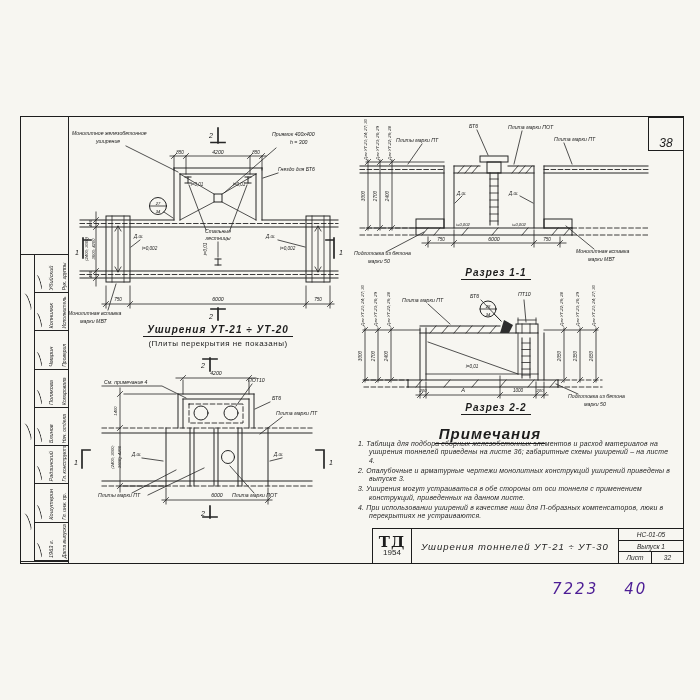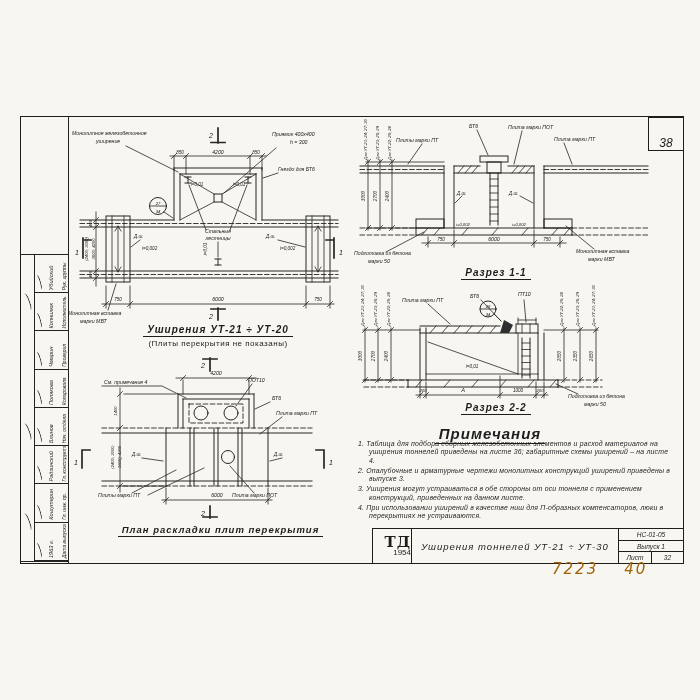--- a/index.html
+++ b/index.html
@@ -22,34 +22,34 @@
   .mid{text-anchor:middle;} .end{text-anchor:end;}
   .figtitle{position:absolute;text-align:center;font-style:italic;font-weight:bold;}
   .figtitle span{display:inline-block;border-bottom:1.3px solid #1d1d1d;padding:0 4px 1px 4px;letter-spacing:1px;}
   .subtitle{position:absolute;text-align:center;letter-spacing:.5px;}
   .notes{position:absolute;left:358px;top:440px;width:318px;}
   .note-item{font:italic 6.9px/8.3px "Liberation Sans",sans-serif;letter-spacing:.2px;
              padding-left:11px;text-indent:-11px;margin-bottom:2px;}
   .tblock{position:absolute;left:372px;top:528px;width:310px;height:34px;border:1.5px solid #1d1d1d;
           display:flex;background:#f7f6f1;}
   .tb-logo{width:38px;border-right:1.3px solid #1d1d1d;display:flex;flex-direction:column;
-           align-items:flex-end;justify-content:center;}
+           align-items:center;justify-content:center;}
   .tb-logo .big{font:bold 15px "DejaVu Serif",serif;letter-spacing:1px;line-height:14px;}
   .tb-logo .yr{font:8px "Liberation Sans",sans-serif;line-height:8px;}
   .tb-title{flex:1;display:flex;align-items:center;justify-content:center;
             font:italic 9.5px "Liberation Sans",sans-serif;letter-spacing:1px;}
   .tb-right{width:64px;border-left:1.3px solid #1d1d1d;display:flex;flex-direction:column;}
   .tb-row{flex:1;display:flex;align-items:center;justify-content:center;
           font:italic 6.6px "Liberation Sans",sans-serif;border-bottom:1px solid #1d1d1d;}
   .tb-row:last-child{border-bottom:none;}
   .tb-sheet{display:flex;width:100%;height:100%;}
   .tb-sheet .lab{width:32px;border-right:1px solid #1d1d1d;display:flex;align-items:center;justify-content:center;}
   .tb-sheet .num{flex:1;display:flex;align-items:center;justify-content:center;}
-  .handnote{position:absolute;left:552px;top:560px;font:italic 15px "DejaVu Sans",sans-serif;
-            letter-spacing:2px;color:#a16207;}
+  .handnote{position:absolute;left:552px;top:580px;font:italic 15px "DejaVu Sans",sans-serif;
+            letter-spacing:2px;color:#4c1d95;}
   .handnote b{font-weight:normal;margin-left:26px;}
   .stamp-wrap{position:absolute;left:21px;top:256px;width:47px;height:306px;}
   .stamp-rot{width:306px;height:47px;transform:rotate(-90deg) translateX(-306px);transform-origin:0 0;
              display:flex;flex-direction:column;border-left:1px solid #222;border-right:1px solid #222;}
   .stamp-outer{height:13px;border-bottom:1px solid #222;position:relative;}
   .stamp-main{flex:1;display:flex;flex-direction:row-reverse;}
   .stamp-cell{flex:1;border-left:1px solid #222;display:flex;flex-direction:column;
               justify-content:space-between;padding:1px 2px;overflow:hidden;}
   .stamp-role{font:italic 5px/5.5px "Liberation Sans",sans-serif;white-space:nowrap;}
   .stamp-name{font:italic 5.6px/6px "Liberation Sans",sans-serif;white-space:nowrap;}
@@ -330,23 +330,20 @@
     <text class="t4 mid" x="51.5" y="103" transform="rotate(-90 51.5 103)">(2400; 3000;</text>
     <text class="t4 mid" x="59" y="103" transform="rotate(-90 59 103)">3600); 4200</text>
     <text class="t7 end" x="16" y="111">1</text>
     <text class="t7" x="267" y="111">1</text>
     <text class="t7 end" x="143" y="14">2</text>
     <text class="t7 end" x="143" y="162">2</text>
     <text class="t5 mid" x="155" y="143">6000</text>
     <text class="t5" x="36" y="143">Плиты марки ПТ</text>
     <text class="t5" x="170" y="143">Плита марки ПОТ</text>
   </svg>
-  <div class="figtitle" style="left:108px;top:524px;width:225px;font-size:9.5px">
-    <span>План раскладки плит перекрытия</span>
-  </div>
 
   <div class="figtitle" style="left:410px;top:425px;width:160px;font-size:15px">
     <span>Примечания</span>
   </div>
   <div class="notes">
     <div class="note-item">1. Таблица для подбора сборных железобетонных элементов и расход материалов на уширения тоннелей приведены на листе 36; габаритные схемы уширений – на листе 4.</div>
     <div class="note-item">2. Опалубочные и арматурные чертежи монолитных конструкций уширений приведены в выпуске 3.</div>
     <div class="note-item">3. Уширения могут устраиваться в обе стороны от оси тоннеля с применением конструкций, приведенных на данном листе.</div>
     <div class="note-item">4. При использовании уширений в качестве ниш для П-образных компенсаторов, люки в перекрытиях не устраиваются.</div>
   </div>

